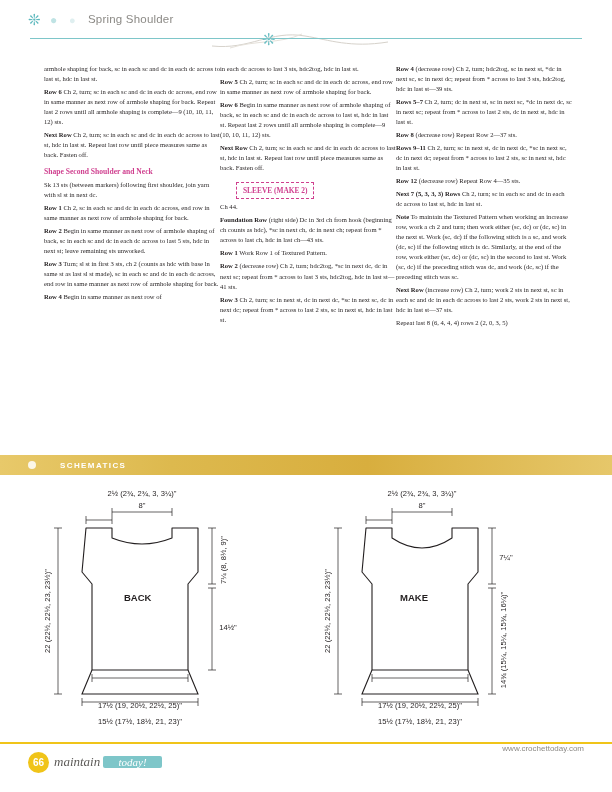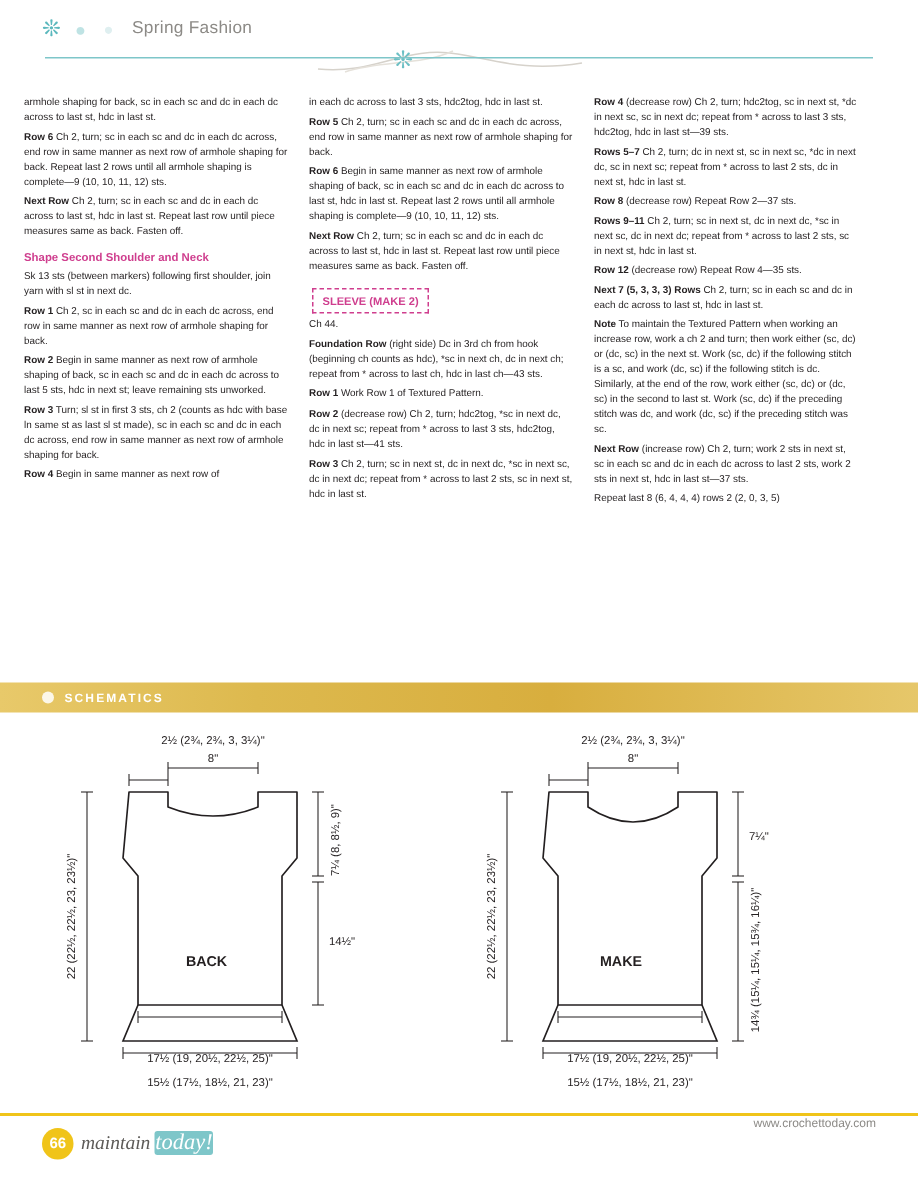--- a/index.html
+++ b/index.html
@@ -56,25 +56,25 @@
     left: 262px;
     top: 30px;
     font-size: 16px;
     color: #6cbfc4;
   }
 
   
   .columns {
     position: absolute;
     top: 64px;
-    left: 16px;
+    left: 44px;
     width: 556px;
     height: 390px;
     display: flex;
-    gap: 14px;
+    font-family: Liberation Serif, serif;
   }
   .col {
     width: 176px;
     font-size: 6.6px;
     line-height: 1.52;
     color: #231f20;
     text-align: left;
   }
   .col p { margin: 0 0 3px 0; }
   .run-head { font-weight: bold; }
@@ -84,39 +84,39 @@
     font-size: 7.6px;
     margin: 6px 0 2px 0;
   }
   .sleeve-head {
     display: inline-block;
     border: 1px dashed #cf3e8e;
     color: #cf3e8e;
     font-weight: bold;
     font-size: 7.4px;
     padding: 2px 6px;
-    margin: 6px 0 3px 2px;
+    margin: 6px 0 3px 16px;
   }
 
   
   .schematics-band {
     position: absolute;
     left: 0; right: 0;
     top: 455px;
     height: 20px;
     background: linear-gradient(90deg, #e8c96a 0%, #ddb94e 28%, #d8ae3e 60%, #e6c76a 100%);
   }
   .schematics-band .band-inner {
     position: absolute;
     left: 28px;
     top: 0;
     height: 20px;
     display: flex;
     align-items: center;
-    gap: 7px;
+    gap: 24px;
   }
   .band-label {
     font-size: 8px;
     font-weight: bold;
     letter-spacing: 1.4px;
     color: #ffffff;
   }
   .band-dot {
     width: 8px; height: 8px;
     border-radius: 50%;
@@ -139,21 +139,20 @@
     height: 250px;
   }
   .schem.back { left: 16px; }
   .schem.front { left: 306px; }
   .schem svg { display: block; }
   .schem-label {
     position: absolute;
     font-size: 9.5px;
     font-weight: bold;
     color: #231f20;
-    margin-top: 44px;
   }
 
   
   .footer-rule {
     position: absolute;
     left: 0; right: 0;
     top: 742px;
     height: 2px;
     background: #f0c419;
   }
@@ -183,42 +182,42 @@
     left: 54px;
     top: 10px;
     font-size: 13px;
     color: #5c5a57;
     font-style: italic;
     font-family: "Liberation Serif", serif;
   }
   .brand .today {
     background: #7ec6c9;
     color: #ffffff;
-    padding: 0 0;
-    font-size: 15px;
+    padding: 0 15px;
+    font-size: 11px;
     font-style: italic;
     border-radius: 2px;
   }
   .site {
     position: absolute;
     right: 28px;
     top: 0;
     font-size: 8px;
     color: #8c8a86;
   }
   .dim-small { font-size: 7.6px; fill: #231f20; font-family: "Liberation Sans", sans-serif; }
 </style>
 </head>
 <body>
 
 <div class="page-header">
   <span class="flower f1">❊</span>
   <span class="flower f2">●</span>
   <span class="flower f3">●</span>
-  <div class="header-title">Spring Fashion</div>
+  <div class="header-title">Spring Shoulder</div>
   <svg class="swirl" viewBox="0 0 180 24">
     <path d="M2 20 C 40 24, 60 4, 95 10 C 120 14, 140 22, 178 16" fill="none" stroke="#d6d2cb" stroke-width="1"></path>
     <path d="M20 22 C 45 14, 70 18, 92 8" fill="none" stroke="#e5e1da" stroke-width="1"></path>
   </svg>
   <span class="center-flower">❊</span>
   <div class="header-rule"></div>
 </div>
 
 <div class="columns">
 

